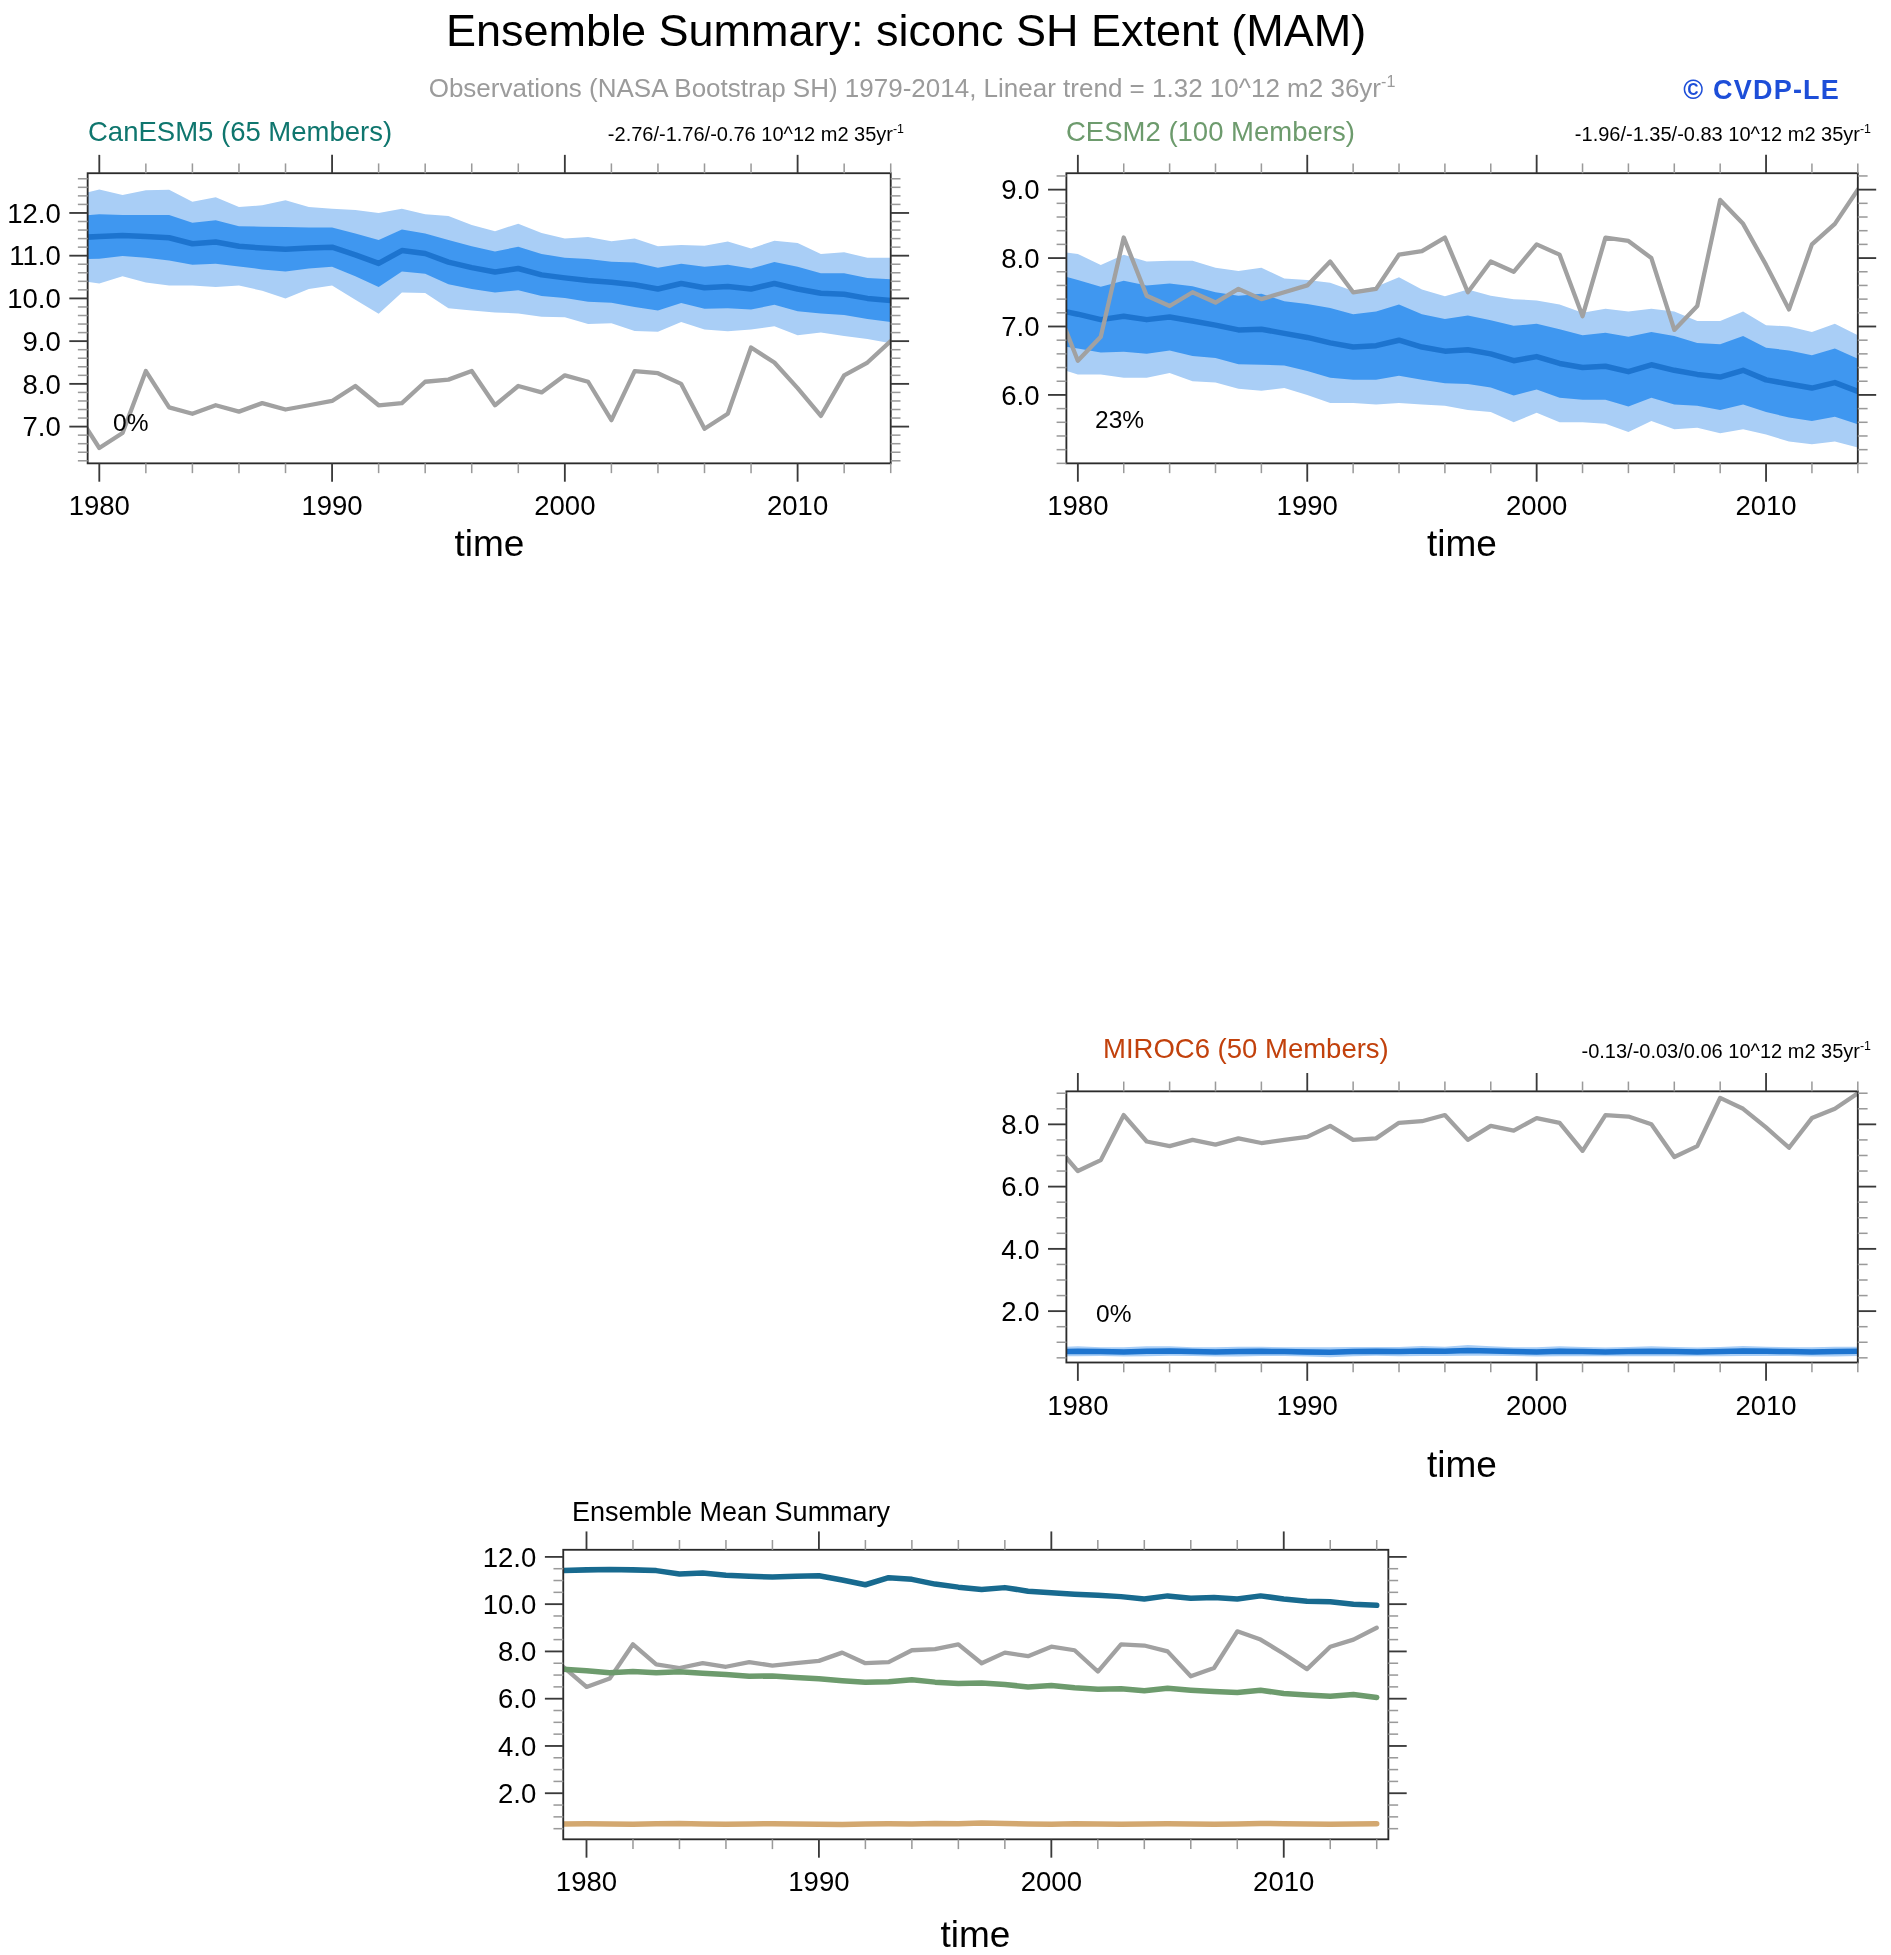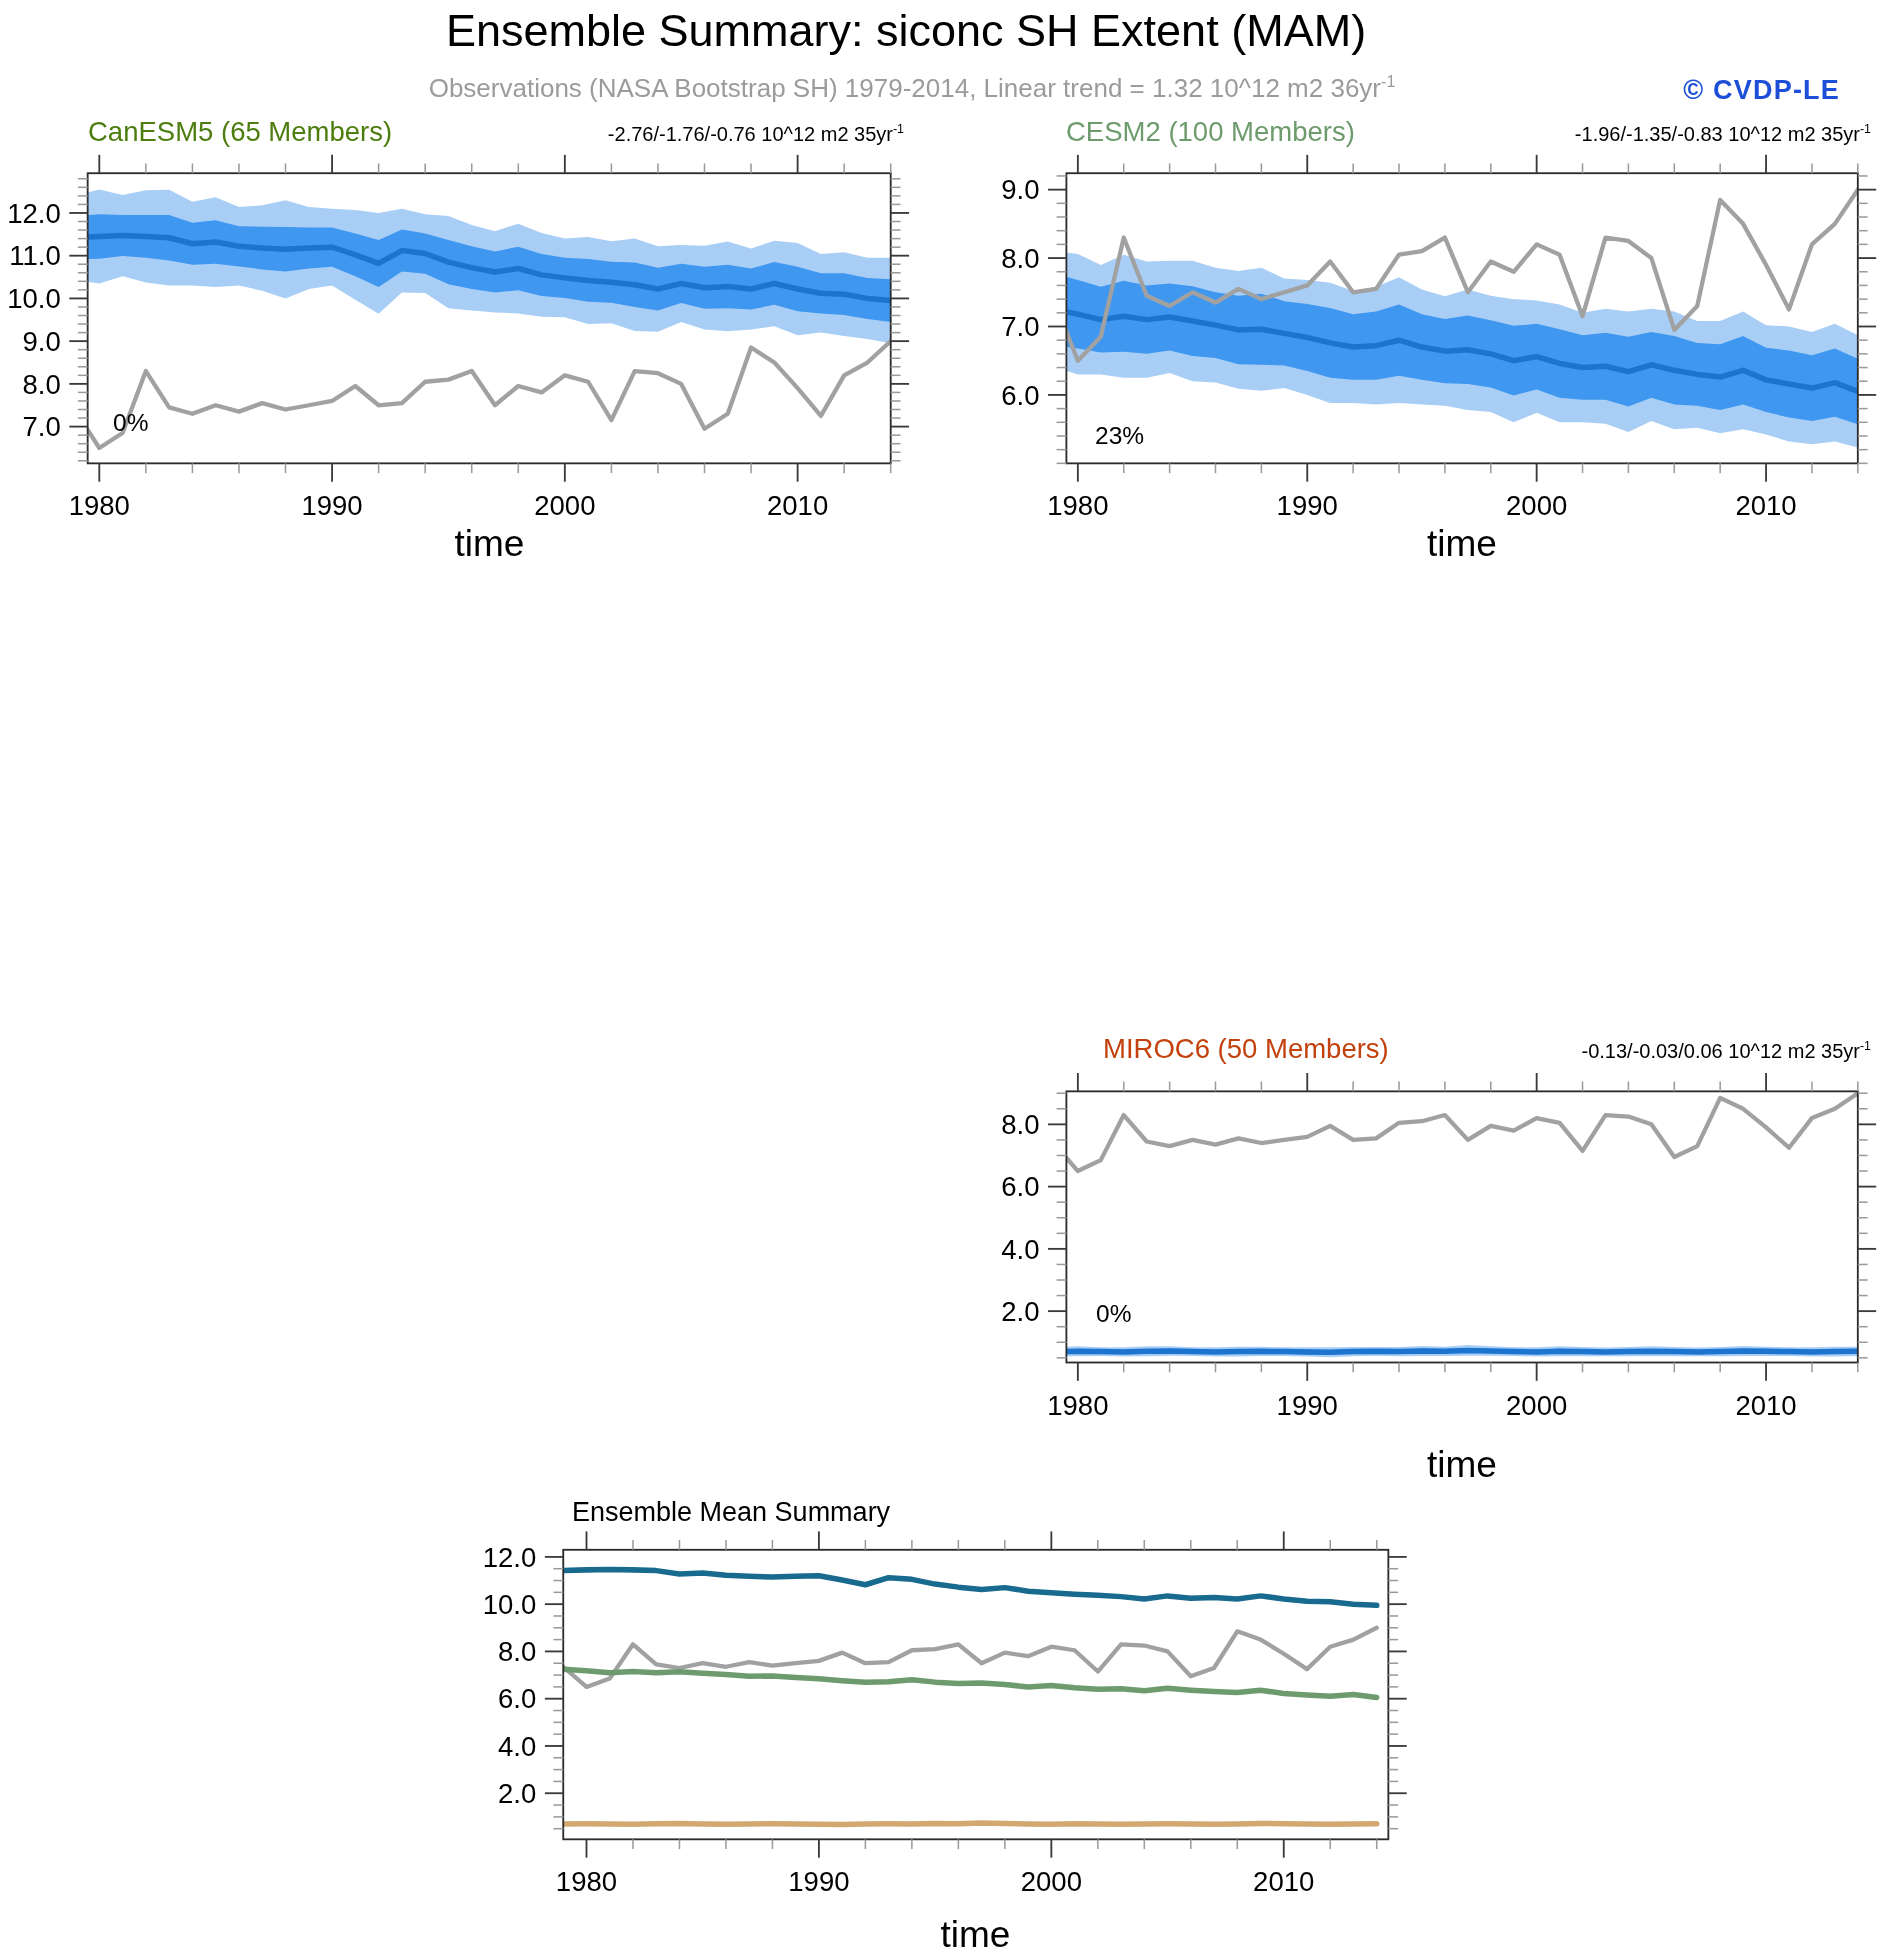--- a/index.html
+++ b/index.html
@@ -13,21 +13,21 @@
   .panel-trend{font-size:20px;color:#000;text-align:right;}
   .annotation{font-size:24.5px;color:#000;}
   .xlabel{font-size:37px;color:#000;text-align:center;}
   sup{font-size:0.62em;vertical-align:super;}
   #t0{left:88px;top:116px;}
   #r0{right:1000px;top:122px;width:551px;}
   #a0{left:113px;top:409px;}
   #x0{left:88px;top:523px;width:803px;}
   #t1{left:1066px;top:116px;}
   #r1{right:33px;top:122px;width:551px;}
-  #a1{left:1095px;top:406px;margin-top:16px;}
+  #a1{left:1095px;top:406px;}
   #x1{left:1066px;top:523px;width:792px;}
   #t2{left:1066px;top:1033px;}
   #r2{right:33px;top:1039px;width:551px;}
   #a2{left:1096px;top:1300px;}
   #x2{left:1066px;top:1444px;width:792px;}
   #t3{left:572px;top:1497px;color:#000;font-size:27px;}
   #x3{left:563px;top:1914px;width:825px;}
   svg.plot{left:0;top:0;width:1891px;height:1955px;pointer-events:none;}
 </style>
 </head>
@@ -457,21 +457,21 @@
       <line x1="920" y1="2640.114285714286" x2="904" y2="2640.114285714286" stroke="#9a9a9a" stroke-width="2.5"></line>
       <line x1="2268" y1="2640.114285714286" x2="2284" y2="2640.114285714286" stroke="#9a9a9a" stroke-width="2.5"></line>
       <line x1="920" y1="2601.5020408163264" x2="904" y2="2601.5020408163264" stroke="#9a9a9a" stroke-width="2.5"></line>
       <line x1="2268" y1="2601.5020408163264" x2="2284" y2="2601.5020408163264" stroke="#9a9a9a" stroke-width="2.5"></line>
       <line x1="920" y1="2582.195918367347" x2="904" y2="2582.195918367347" stroke="#9a9a9a" stroke-width="2.5"></line>
       <line x1="2268" y1="2582.195918367347" x2="2284" y2="2582.195918367347" stroke="#9a9a9a" stroke-width="2.5"></line>
       <line x1="920" y1="2562.8897959183673" x2="904" y2="2562.8897959183673" stroke="#9a9a9a" stroke-width="2.5"></line>
       <line x1="2268" y1="2562.8897959183673" x2="2284" y2="2562.8897959183673" stroke="#9a9a9a" stroke-width="2.5"></line>
     </svg>
 
-  <div class="abs panel-title" id="t0" style="color: #4d7c0f;">CanESM5 (65 Members)</div>
+  <div class="abs panel-title" id="t0" style="color: #0f766e;">CanESM5 (65 Members)</div>
   <div class="abs panel-trend" id="r0"><span>-2.76/-1.76/-0.76 10^12 m2 35yr</span><sup>-1</sup></div>
   <div class="abs annotation" id="a0">0%</div>
   <div class="abs xlabel" id="x0">time</div>
 
   <div class="abs panel-title" id="t1" style="color: rgb(109, 155, 109);">CESM2 (100 Members)</div>
   <div class="abs panel-trend" id="r1"><span>-1.96/-1.35/-0.83 10^12 m2 35yr</span><sup>-1</sup></div>
   <div class="abs annotation" id="a1">23%</div>
   <div class="abs xlabel" id="x1">time</div>
 
   <div class="abs panel-title" id="t2" style="color: #c2410c; margin-left: 37px;">MIROC6 (50 Members)</div>

